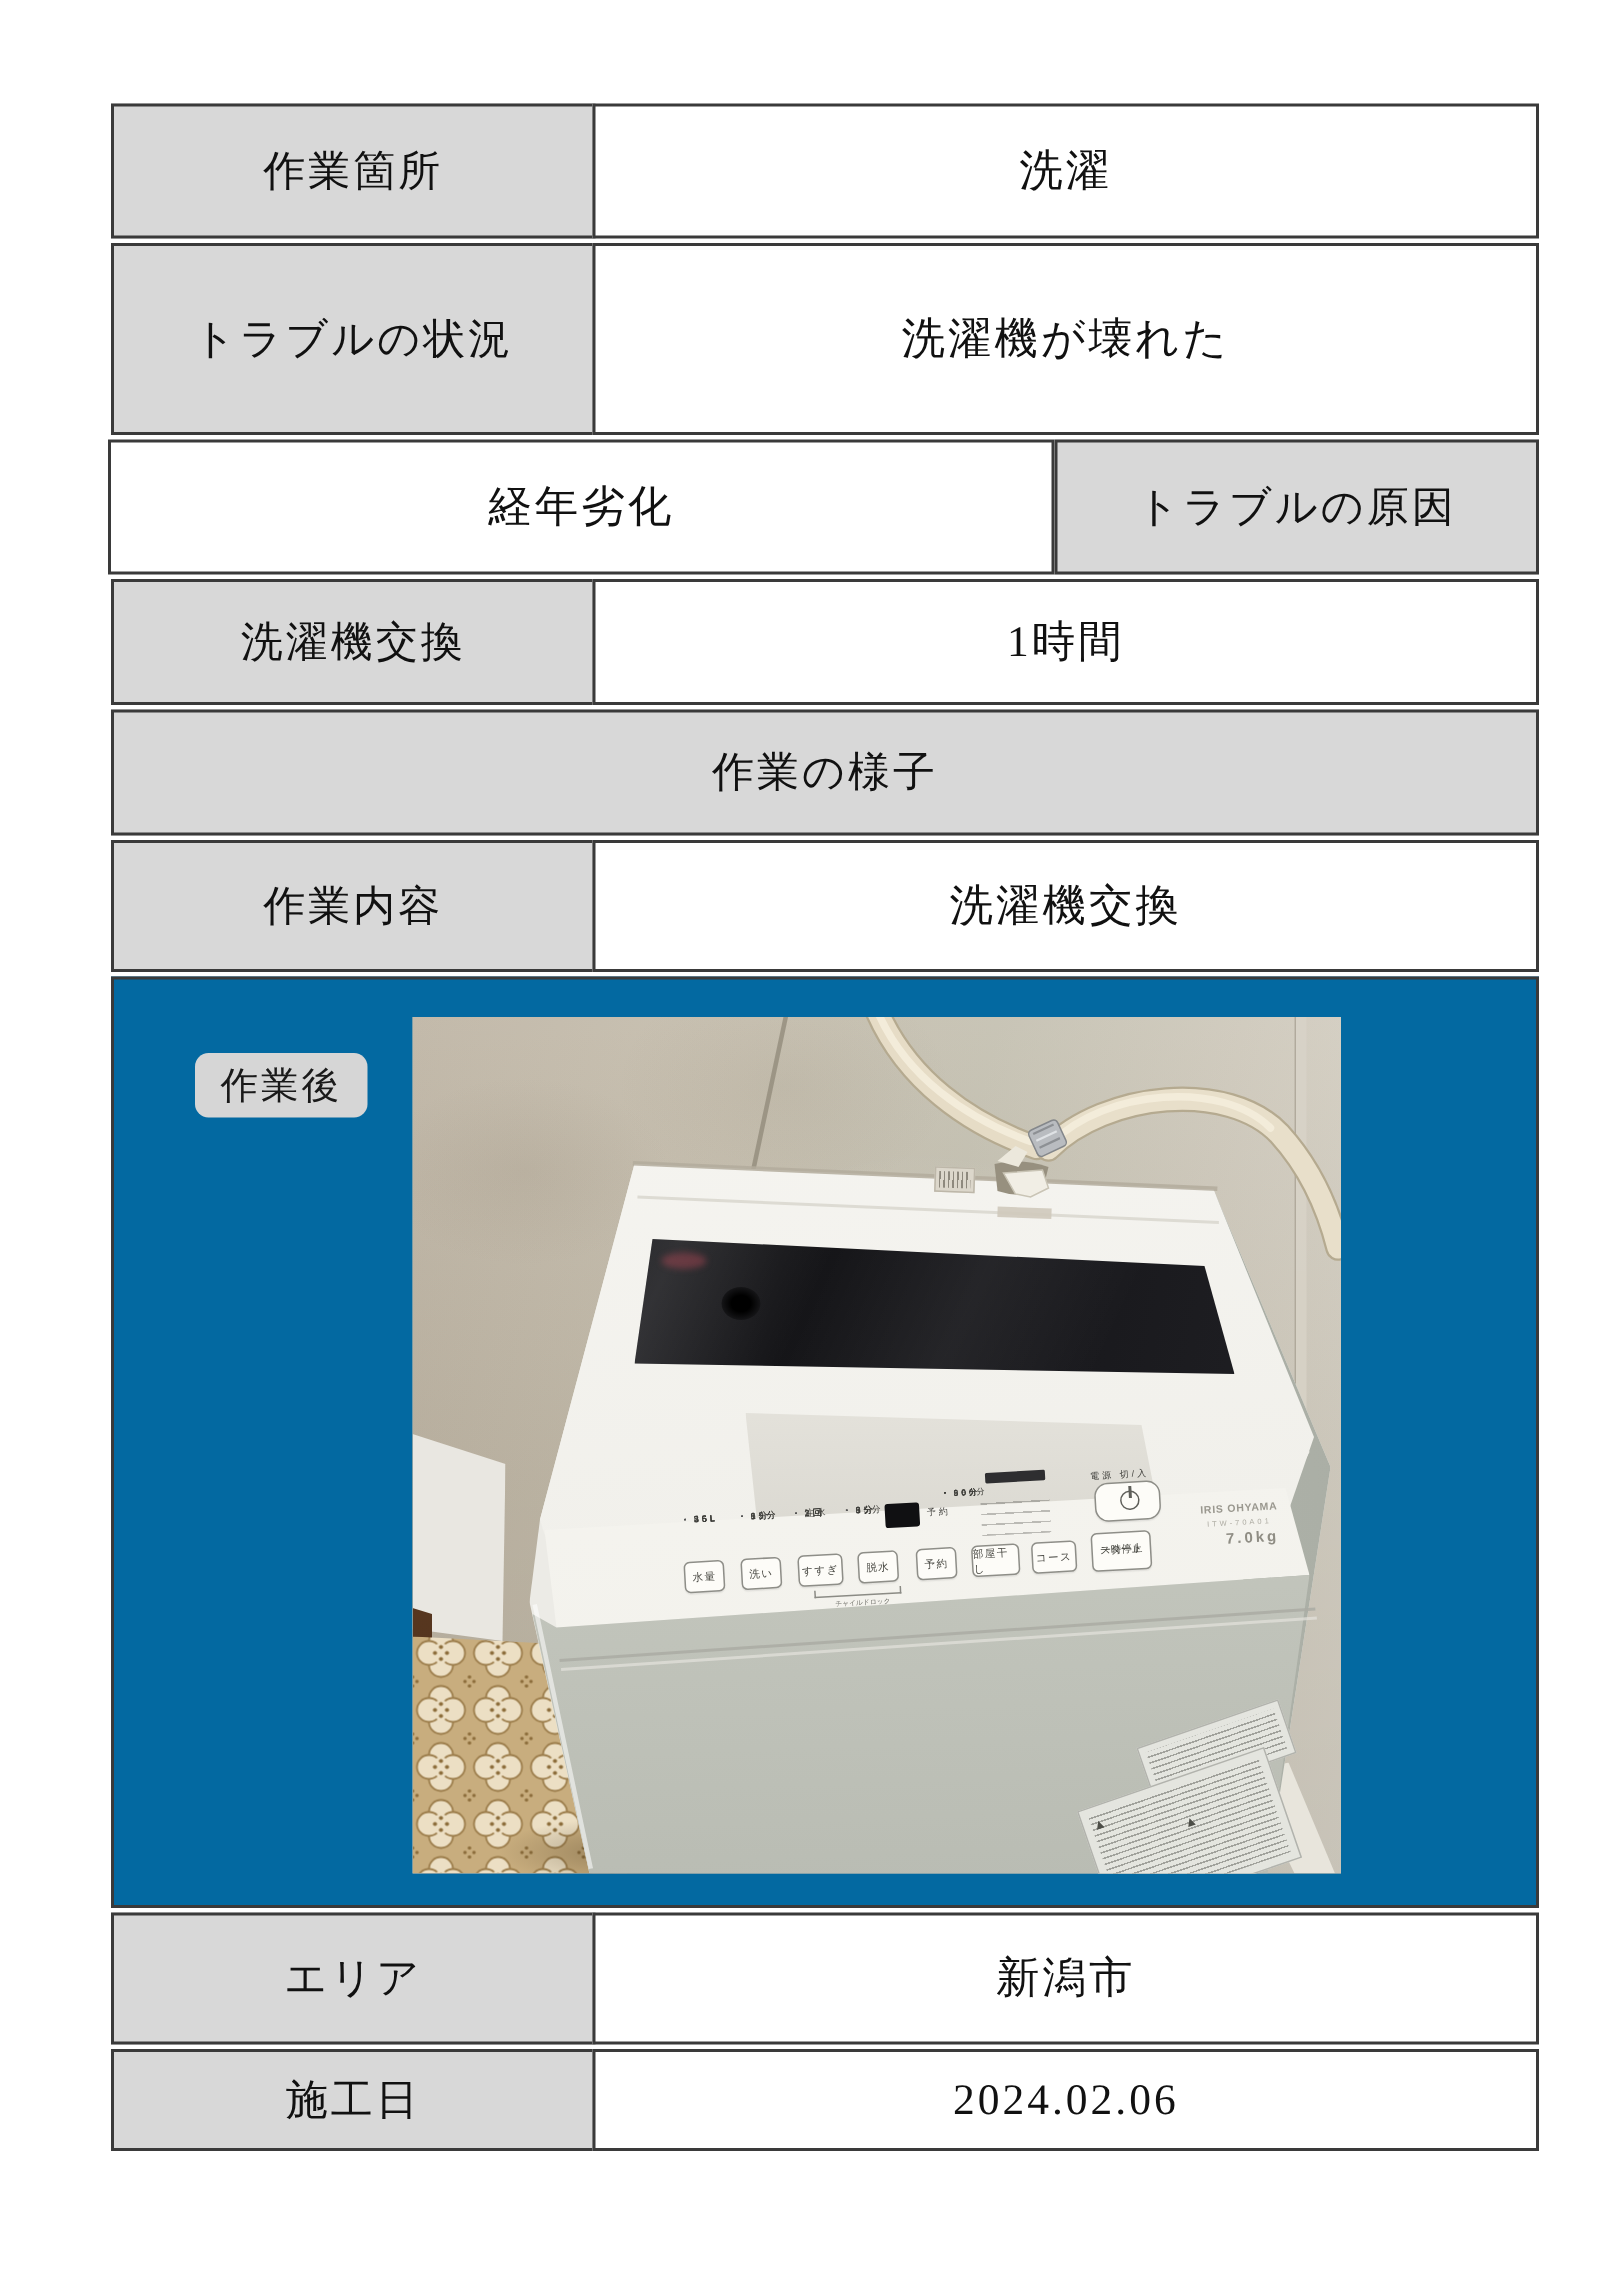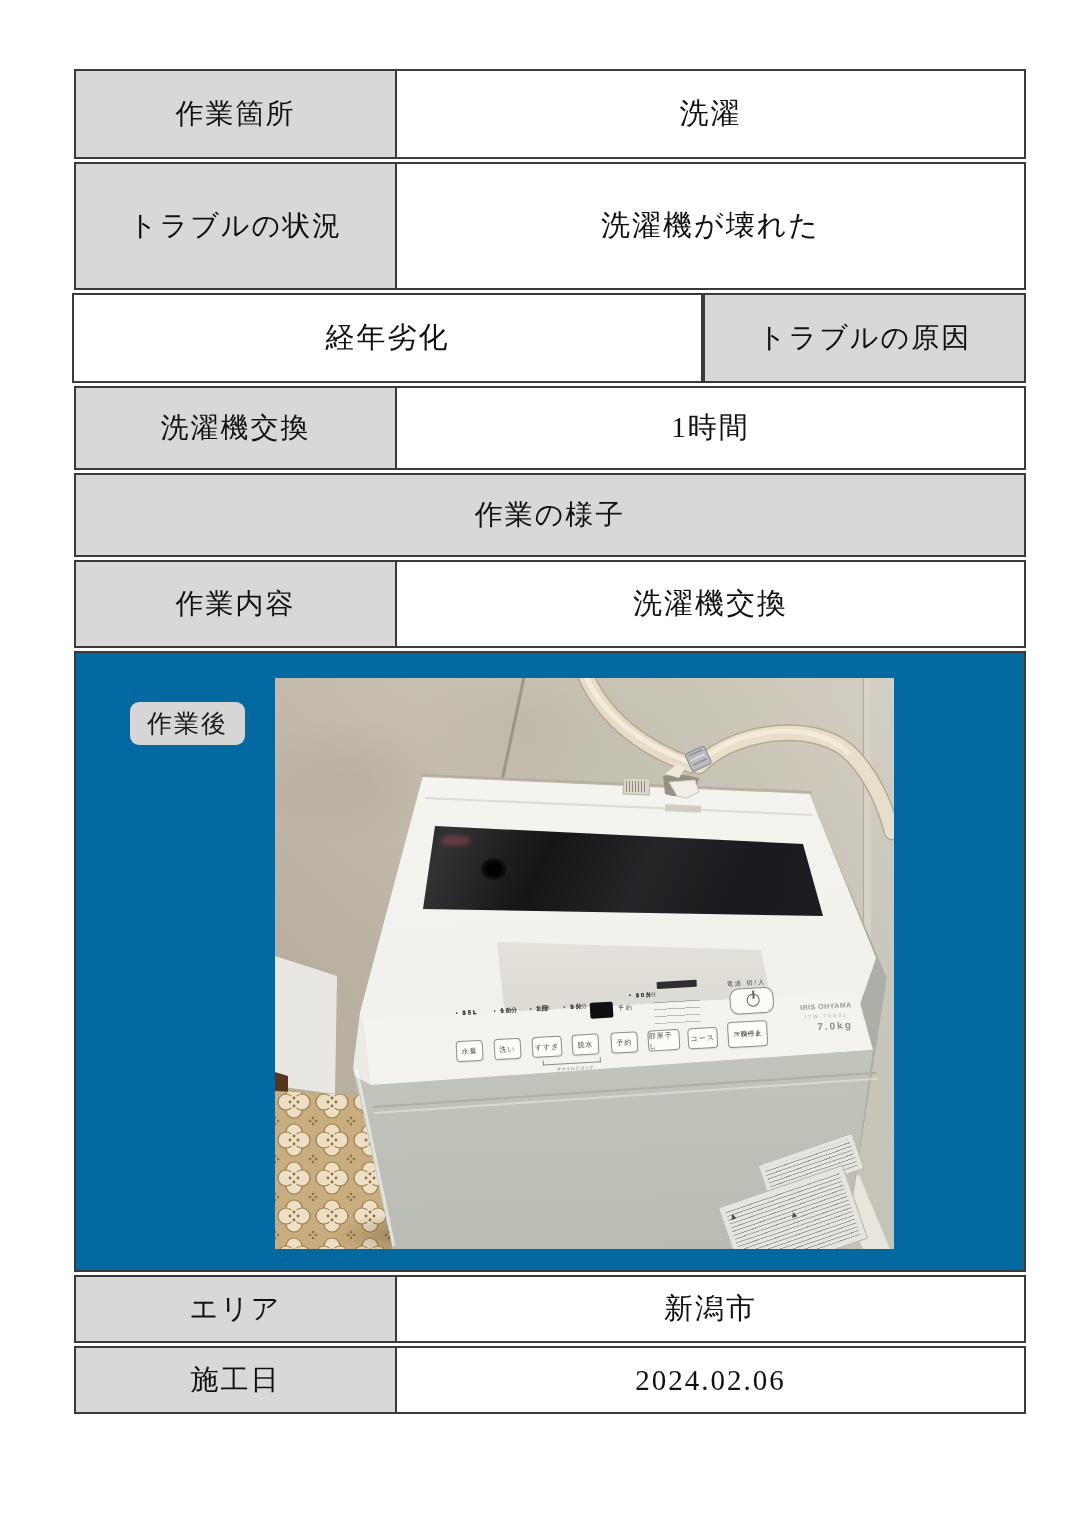--- a/index.html
+++ b/index.html
@@ -307,21 +307,21 @@
             </g>
             <path d="M 388 98 q 18 -4 36 2 l -4 16 q -15 5 -30 0 Z" fill="#97907f"></path>
             <path d="M 394 104 l 26 -2 l 4 12 l -12 6 l -10 -2 Z" fill="#f1eee5" stroke="#c9c4b5" stroke-width="1"></path>
             <path d="M 390 96 l 12 -10 l 8 4 l -6 10 Z" fill="#ece8dc"></path>
           </svg>
         </div>
 
       </div>
     </div>
 
-    <div class="t-row" style="height:68px">
+    <div class="t-row" style="height:88px">
       <div class="cell cell-label">エリア</div>
       <div class="cell cell-value">新潟市</div>
     </div>
     <div class="t-row" style="height:68px">
       <div class="cell cell-label">施工日</div>
       <div class="cell cell-value">2024.02.06</div>
     </div>
 
   </div>
 </div>

